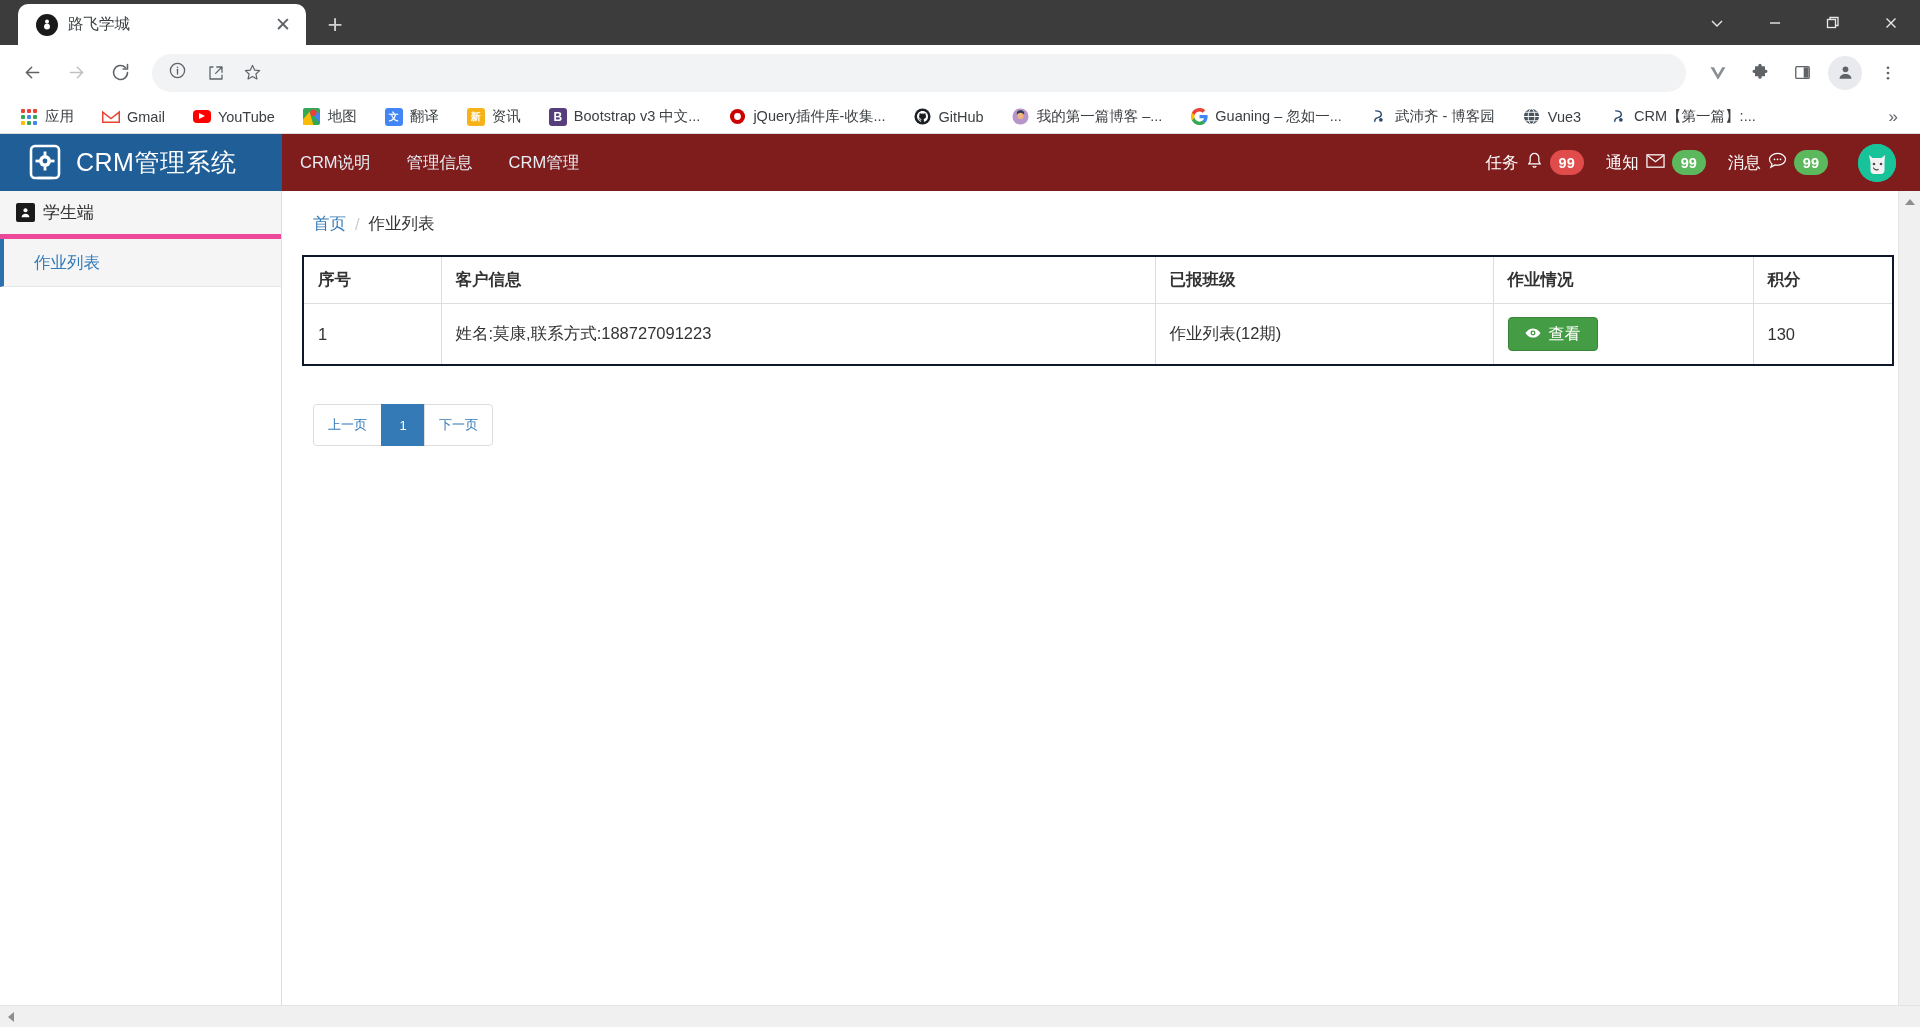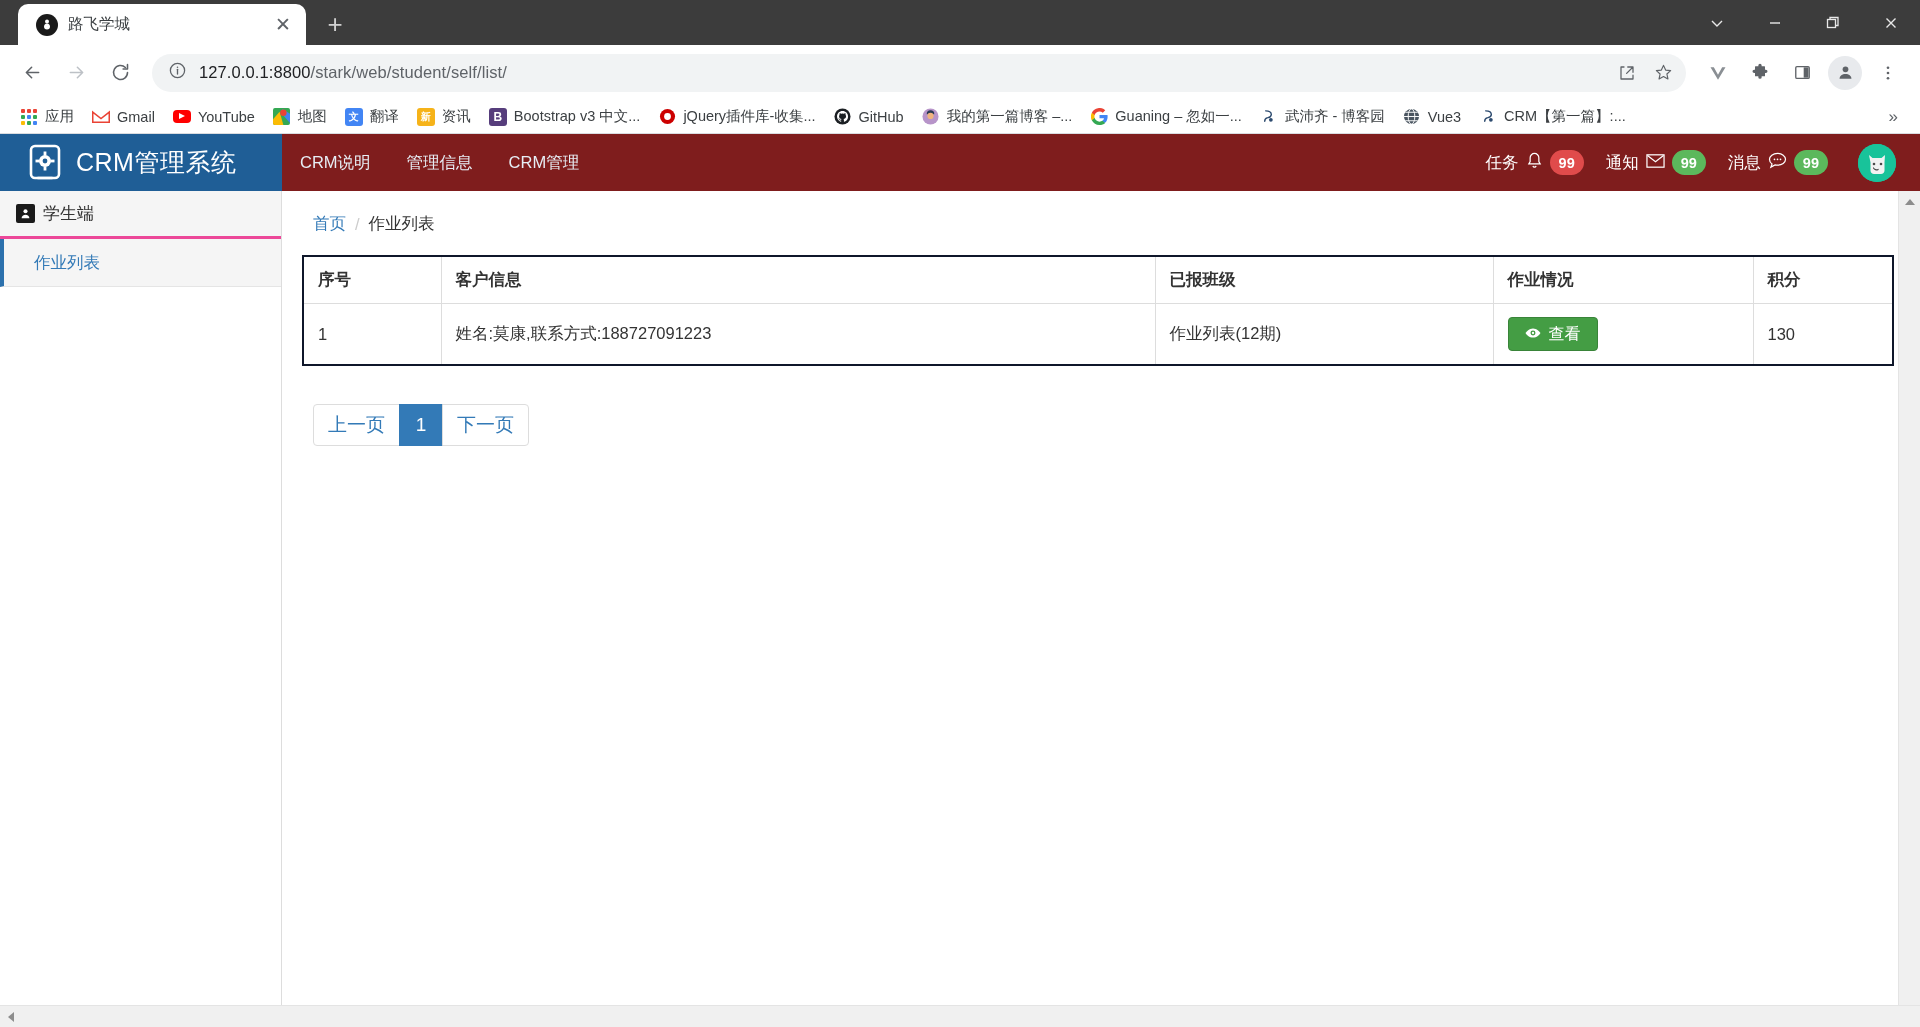--- a/index.html
+++ b/index.html
@@ -80,21 +80,21 @@
   }
   .tb-right { display: flex; align-items: center; gap: 2px; }
   .avatar-btn {
     width: 34px; height: 34px; border-radius: 50%; background: #e8eaed;
     display: flex; align-items: center; justify-content: center; color: #5f6368;
     margin: 0 4px;
   }
 
   .bookmarks {
     height: 34px; background: #ffffff; flex: 0 0 34px;
-    display: flex; align-items: center; padding: 0 12px; gap: 2px;
+    display: flex; align-items: center; padding: 0 12px; gap: 12px;
     border-bottom: 1px solid #dadce0; overflow: hidden;
   }
   .bm {
     display: flex; align-items: center; gap: 7px; padding: 4px 8px;
     border-radius: 5px; white-space: nowrap; flex: 0 0 auto;
   }
   .bm-label { font-size: 14.5px; color: #3c4043; }
   .bm-ico {
     width: 18px; height: 18px; flex: 0 0 18px;
     display: flex; align-items: center; justify-content: center;
@@ -150,21 +150,21 @@
     margin-left: 8px;
   }
 
   .body-row { flex: 1; display: flex; min-height: 0; position: relative; }
 
   .sidebar {
     width: 282px; flex: 0 0 282px; background: #ffffff;
     border-right: 1px solid #dddddd; display: flex; flex-direction: column;
   }
   .side-head {
-    height: 48px; background: #f5f5f5; border-bottom: 3px solid #ec4899;
+    height: 48px; background: #f5f5f5; border-bottom: 5px solid #ec4899;
     display: flex; align-items: center; gap: 8px; padding-left: 16px;
     font-size: 17px; color: #333333;
   }
   .side-head-ico {
     width: 19px; height: 19px; background: #1a1a1a; border-radius: 2px;
     display: flex; align-items: center; justify-content: center; flex: 0 0 19px;
   }
   .side-item {
     height: 48px; display: flex; align-items: center; padding-left: 30px;
     font-size: 16.5px; color: #337ab7; background: #f5f5f5;
@@ -201,21 +201,21 @@
     background: #449d44; border: 1px solid #398439; border-radius: 4px;
     color: #ffffff; font-size: 16px; padding: 8px 16px; line-height: 1;
   }
   .eye { display: inline-block; }
 
   .pager { display: flex; margin: 38px 0 0 11px; }
   .pg {
     min-width: 62px; height: 42px; padding: 0 14px;
     display: flex; align-items: center; justify-content: center;
     border: 1px solid #dddddd; margin-left: -1px;
-    font-size: 19px; color: #337ab7; background: #ffffff;
+    font-size: 13px; color: #337ab7; background: #ffffff;
   }
   .pg:first-child { margin-left: 0; border-radius: 4px 0 0 4px; }
   .pg:last-child { border-radius: 0 4px 4px 0; }
   .pg.active { background: #337ab7; border-color: #337ab7; color: #ffffff; min-width: 44px; }
 
   
   .vscroll {
     position: absolute; right: 0; top: 0; bottom: 0; width: 22px;
     background: #f0f0f0; border-left: 1px solid #e4e4e4;
     display: flex; flex-direction: column; align-items: center;
@@ -291,21 +291,20 @@
     </div>
 
     <div class="omnibox">
       <span>
         <svg width="19" height="19" viewBox="0 0 24 24">
           <circle cx="12" cy="12" r="9" stroke="#5f6368" stroke-width="1.6" fill="none"></circle>
           <path d="M12 10.5v6" stroke="#5f6368" stroke-width="1.7" stroke-linecap="round"></path>
           <circle cx="12" cy="7.8" r="1" fill="#5f6368"></circle>
         </svg>
       </span>
-      <span class="omnibox-url"><span>127.0.0.1:8800</span><span class="dim">/stark/web/student/self/list/</span></span>
       <span class="omni-icons">
         <span class="omni-icon">
           <svg width="18" height="18" viewBox="0 0 24 24">
             <path d="M8 4H4v16h16v-5" stroke="#5f6368" stroke-width="1.7" fill="none" stroke-linecap="round" stroke-linejoin="round"></path>
             <path d="M13 4h7v7M20 4l-8.5 8.5" stroke="#5f6368" stroke-width="1.7" fill="none" stroke-linecap="round" stroke-linejoin="round"></path>
           </svg>
         </span>
         <span class="omni-icon">
           <svg width="19" height="19" viewBox="0 0 24 24">
               <path d="M12 3l2.7 5.9 6.3.7-4.7 4.3 1.3 6.3L12 17.1 6.4 20.2l1.3-6.3L3 9.6l6.3-.7z" stroke="#5f6368" stroke-width="1.5" fill="none" stroke-linejoin="round"></path>

